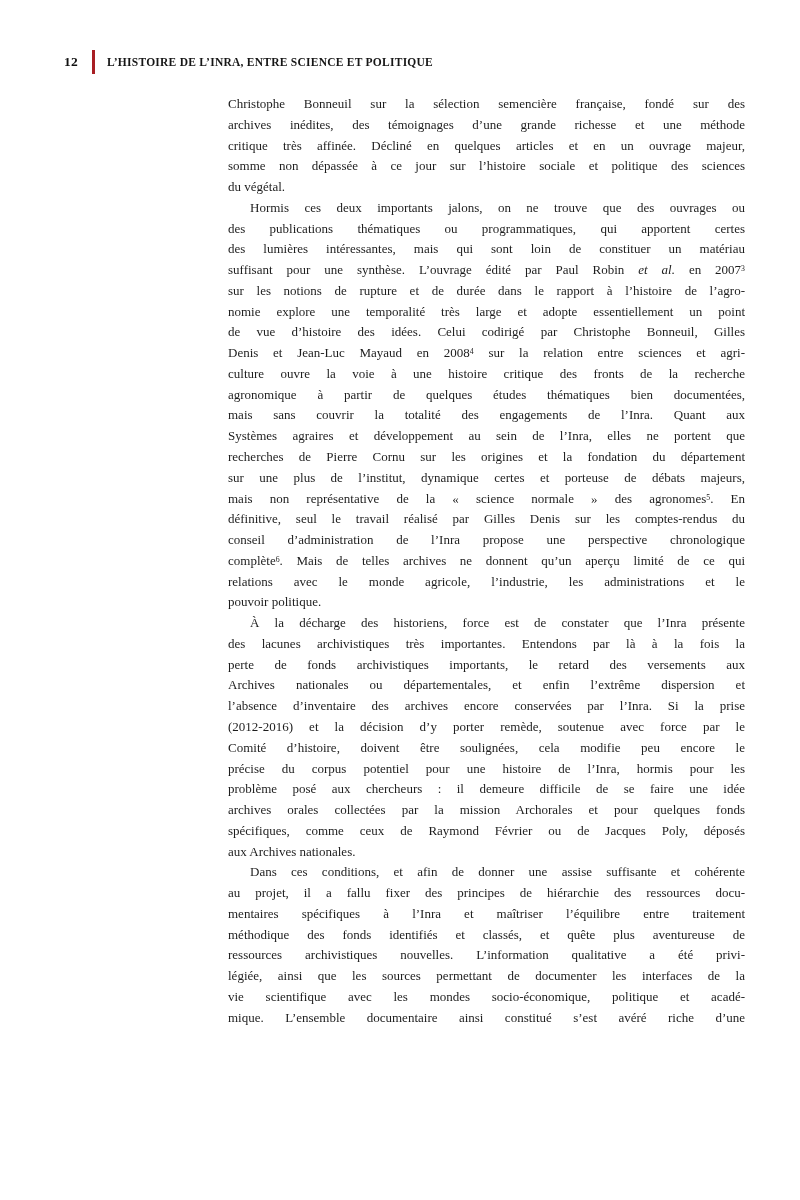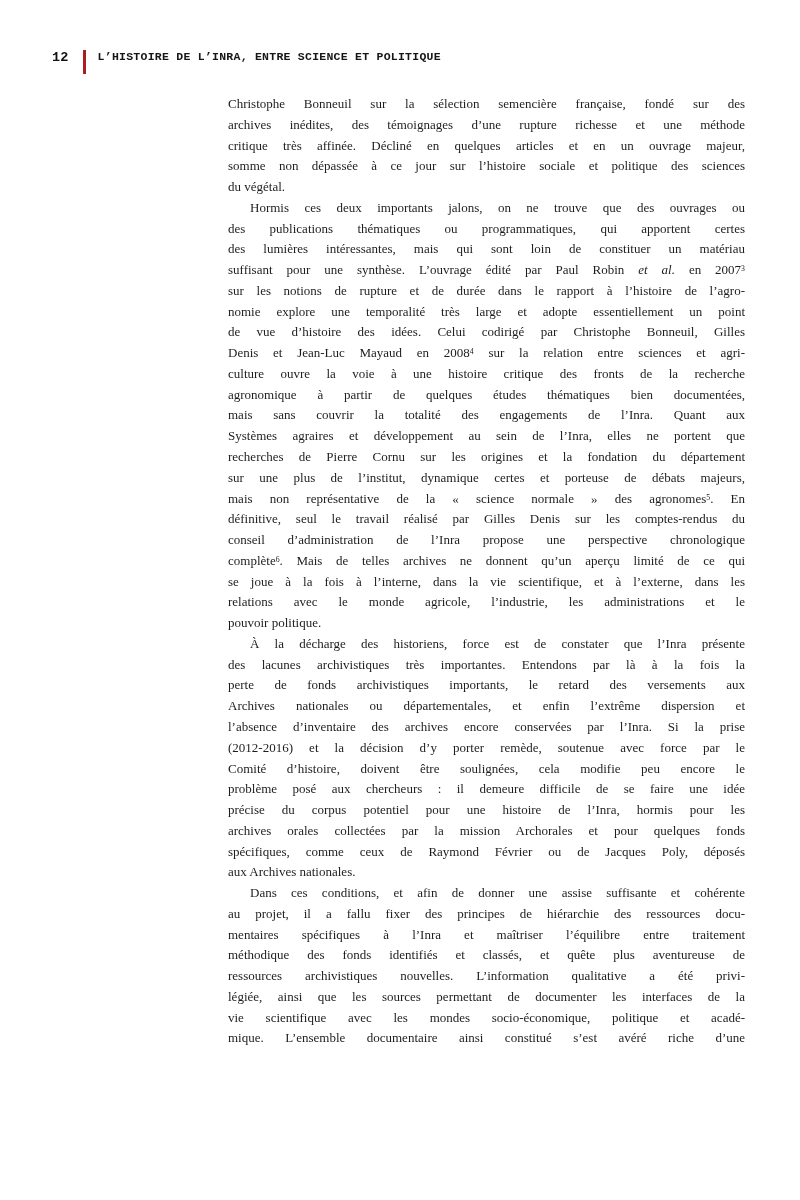--- a/index.html
+++ b/index.html
@@ -11,26 +11,26 @@
     height: 1200px;
     position: relative;
     background: #ffffff;
     font-family: "Liberation Serif", "DejaVu Serif", serif;
     overflow: hidden;
   }
 
   
   .page-header {
     position: absolute;
-    left: 52px;
+    left: 64px;
     top: 50px;
     height: 24px;
     display: flex;
-    align-items: flex-start;
-    font-family: Liberation Mono, monospace;
+    align-items: center;
+    font-family: Liberation Serif, serif;
   }
   .page-number {
     font-size: 13.5px;
     font-weight: bold;
     color: #111111;
     letter-spacing: 0.2px;
   }
   .header-rule {
     width: 3px;
     height: 24px;
@@ -77,21 +77,21 @@
 
 <header class="page-header">
   <span class="page-number">12</span>
   <span class="header-rule" style="background: rgb(168, 30, 35);"></span>
   <span class="running-title">L’HISTOIRE DE L’INRA, ENTRE SCIENCE ET POLITIQUE</span>
 </header>
 
 <main class="body-text" style="color: rgb(29, 29, 29);">
     <div class="paragraph">
       <div class="line">Christophe Bonneuil sur la sélection semencière française, fondé sur des</div>
-      <div class="line">archives inédites, des témoignages d’une rupture richesse et une méthode</div>
+      <div class="line">archives inédites, des témoignages d’une grande richesse et une méthode</div>
       <div class="line">critique très affinée. Décliné en quelques articles et en un ouvrage majeur,</div>
       <div class="line">somme non dépassée à ce jour sur l’histoire sociale et politique des sciences</div>
       <div class="line last-left">du végétal.</div>
     </div>
     <div class="paragraph">
       <div class="line indent">Hormis ces deux importants jalons, on ne trouve que des ouvrages ou</div>
       <div class="line">des publications thématiques ou programmatiques, qui apportent certes</div>
       <div class="line">des lumières intéressantes, mais qui sont loin de constituer un matériau</div>
       <div class="line">suffisant pour une synthèse. L’ouvrage édité par Paul Robin <i>et al.</i> en 2007<sup>3</sup></div>
       <div class="line">sur les notions de rupture et de durée dans le rapport à l’histoire de l’agro-</div>
@@ -101,34 +101,33 @@
       <div class="line">culture ouvre la voie à une histoire critique des fronts de la recherche</div>
       <div class="line">agronomique à partir de quelques études thématiques bien documentées,</div>
       <div class="line">mais sans couvrir la totalité des engagements de l’Inra. Quant aux</div>
       <div class="line">Systèmes agraires et développement au sein de l’Inra, elles ne portent que</div>
       <div class="line">recherches de Pierre Cornu sur les origines et la fondation du département</div>
       <div class="line">sur une plus de l’institut, dynamique certes et porteuse de débats majeurs,</div>
       <div class="line">mais non représentative de la « science normale » des agronomes<sup>5</sup>. En</div>
       <div class="line">définitive, seul le travail réalisé par Gilles Denis sur les comptes-rendus du</div>
       <div class="line">conseil d’administration de l’Inra propose une perspective chronologique</div>
       <div class="line">complète<sup>6</sup>. Mais de telles archives ne donnent qu’un aperçu limité de ce qui</div>
-      <div class="line">se joue à la fois à l’interne, dans la vie scientifique, et à l’externe, dans les</div>
       <div class="line">relations avec le monde agricole, l’industrie, les administrations et le</div>
       <div class="line last-left">pouvoir politique.</div>
     </div>
     <div class="paragraph">
       <div class="line indent">À la décharge des historiens, force est de constater que l’Inra présente</div>
       <div class="line">des lacunes archivistiques très importantes. Entendons par là à la fois la</div>
       <div class="line">perte de fonds archivistiques importants, le retard des versements aux</div>
       <div class="line">Archives nationales ou départementales, et enfin l’extrême dispersion et</div>
       <div class="line">l’absence d’inventaire des archives encore conservées par l’Inra. Si la prise</div>
       <div class="line">(2012-2016) et la décision d’y porter remède, soutenue avec force par le</div>
       <div class="line">Comité d’histoire, doivent être soulignées, cela modifie peu encore le</div>
+      <div class="line">précise du corpus potentiel pour une histoire de l’Inra, hormis pour les</div>
       <div class="line">problème posé aux chercheurs : il demeure difficile de se faire une idée</div>
-      <div class="line">précise du corpus potentiel pour une histoire de l’Inra, hormis pour les</div>
       <div class="line">archives orales collectées par la mission Archorales et pour quelques fonds</div>
       <div class="line">spécifiques, comme ceux de Raymond Février ou de Jacques Poly, déposés</div>
       <div class="line last-left">aux Archives nationales.</div>
     </div>
     <div class="paragraph">
       <div class="line indent">Dans ces conditions, et afin de donner une assise suffisante et cohérente</div>
       <div class="line">au projet, il a fallu fixer des principes de hiérarchie des ressources docu-</div>
       <div class="line">mentaires spécifiques à l’Inra et maîtriser l’équilibre entre traitement</div>
       <div class="line">méthodique des fonds identifiés et classés, et quête plus aventureuse de</div>
       <div class="line">ressources archivistiques nouvelles. L’information qualitative a été privi-</div>

